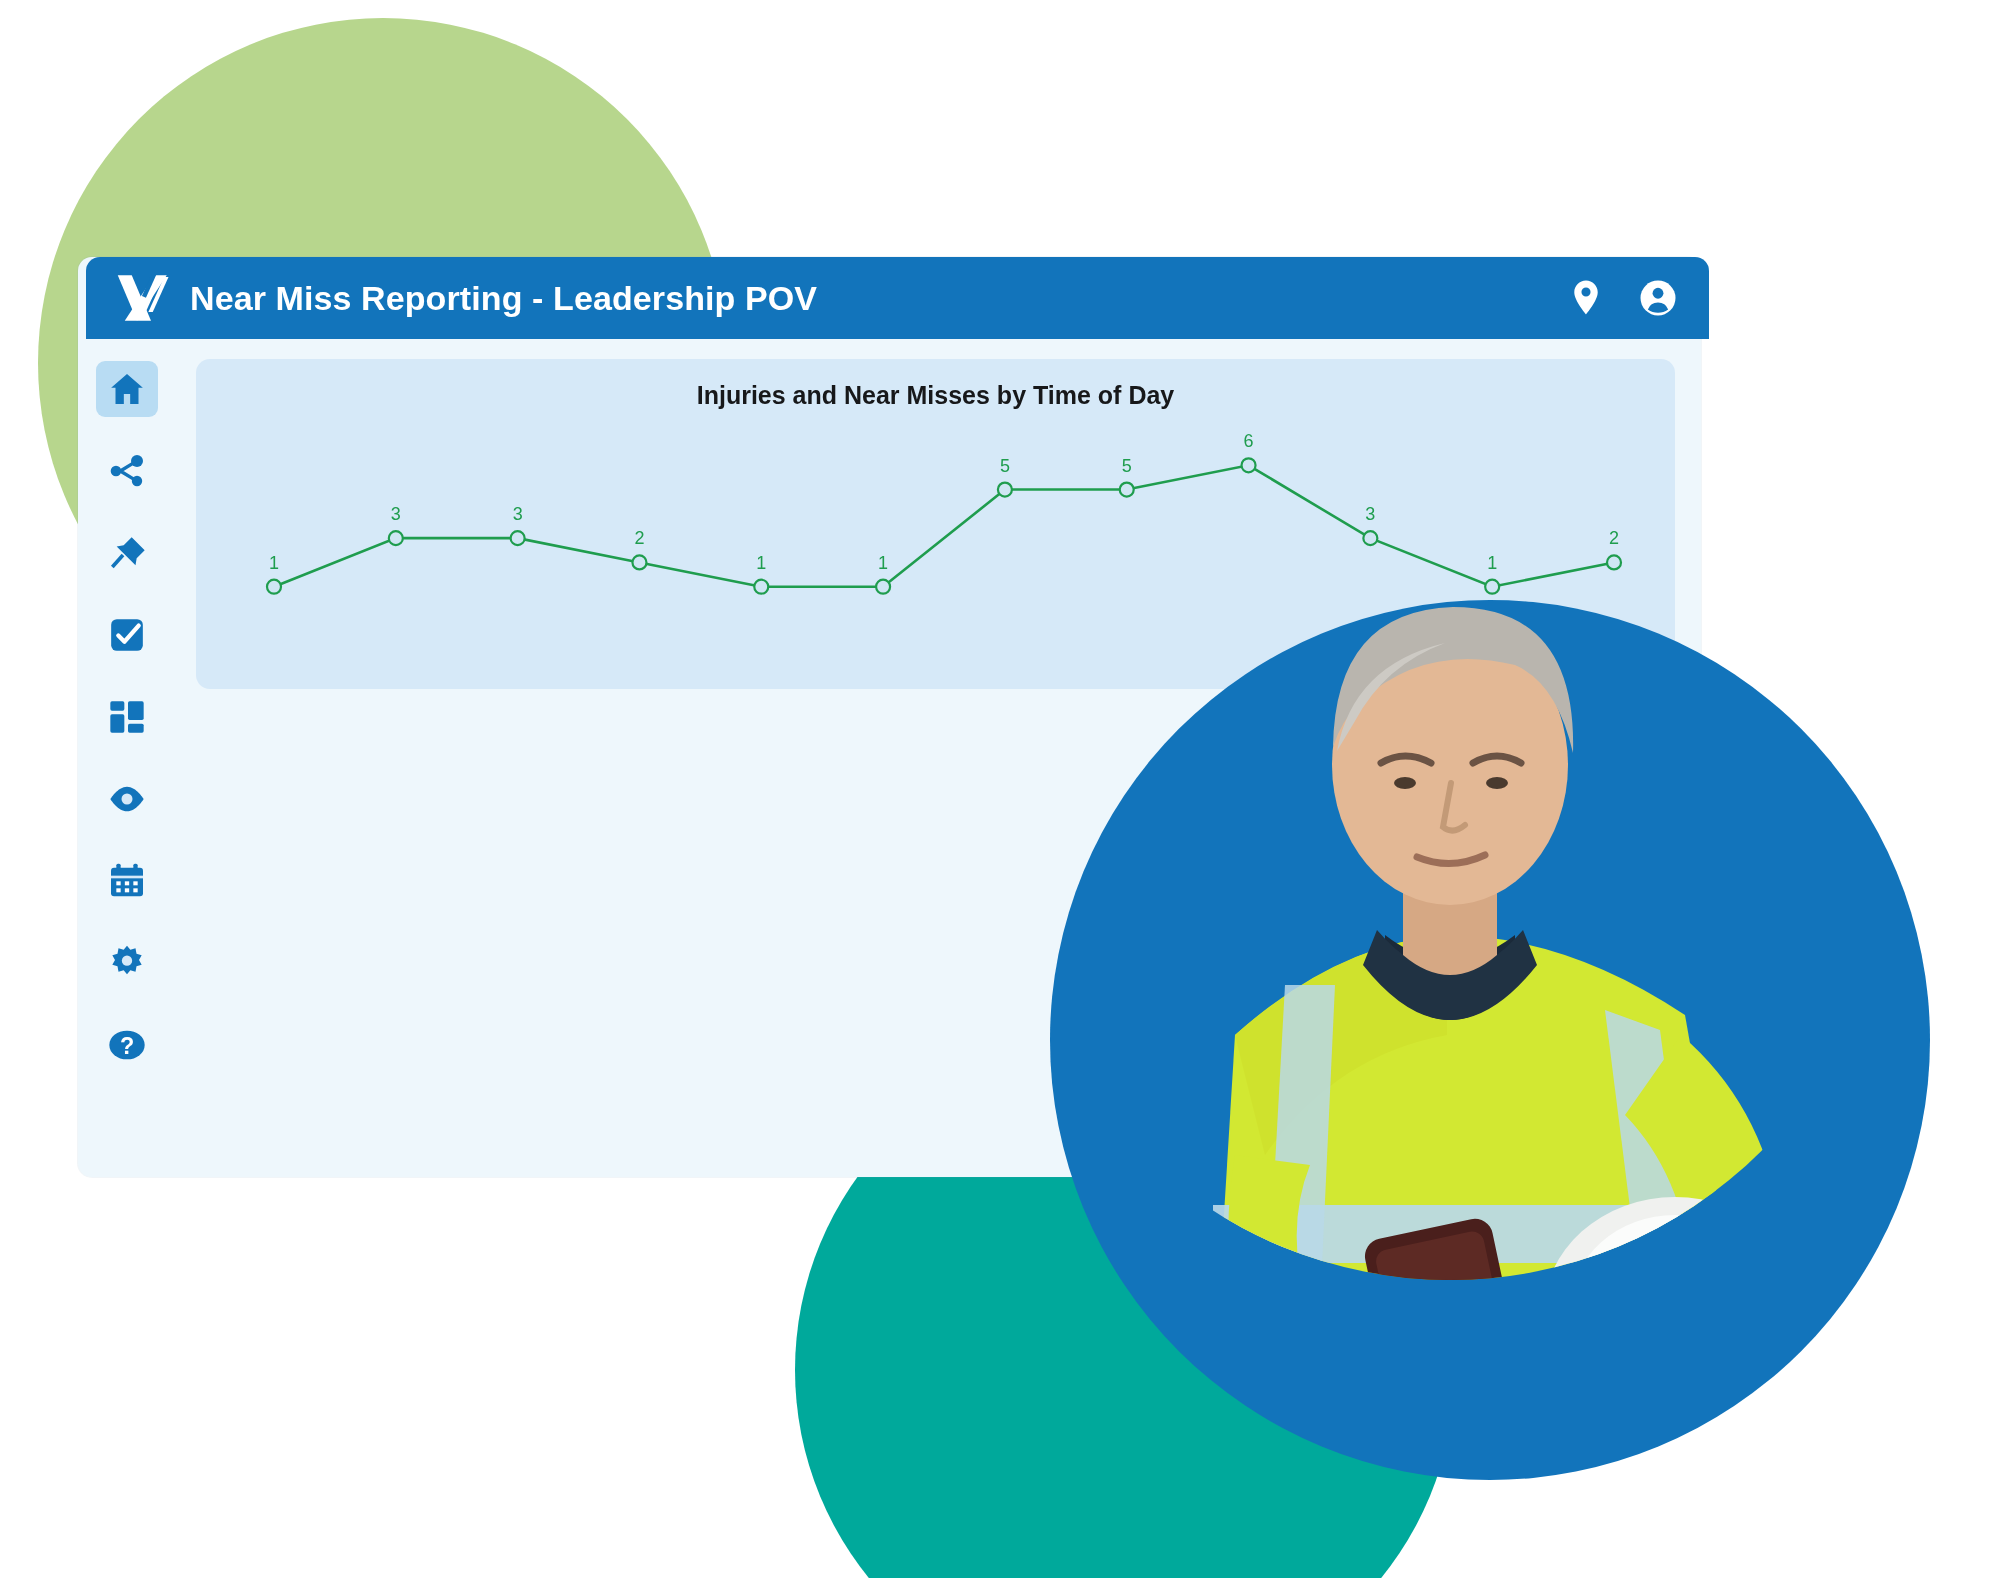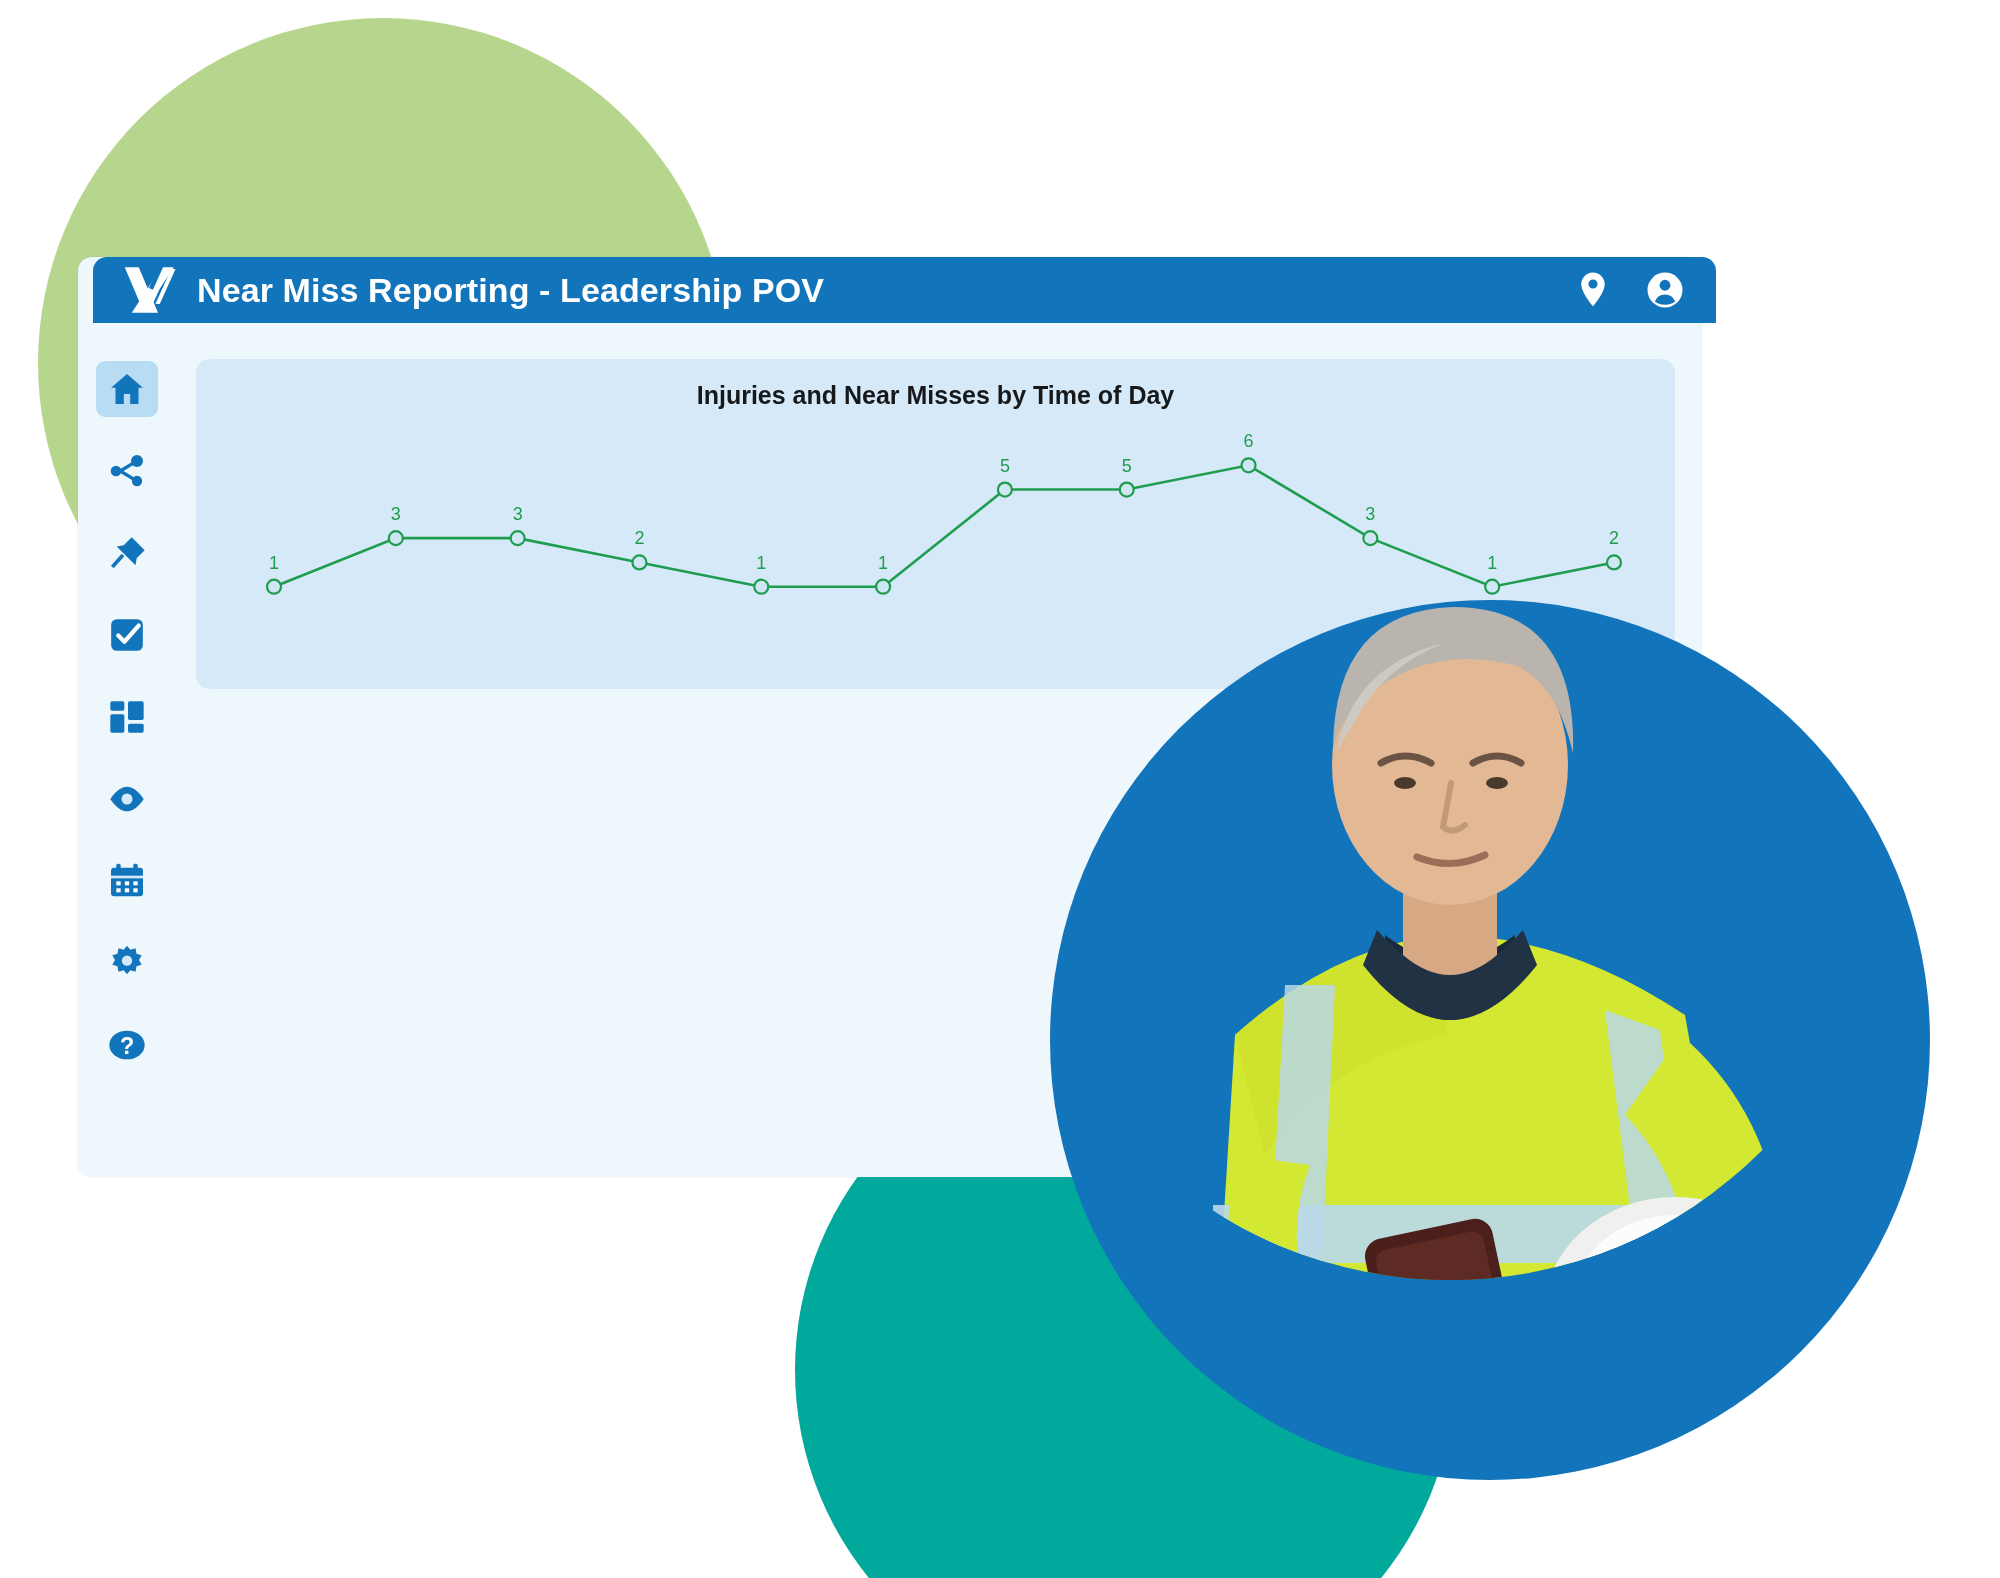--- a/index.html
+++ b/index.html
@@ -9,21 +9,21 @@
   
   .circle{position:absolute;border-radius:50%;}
   #green-circle{left:38px;top:18px;width:690px;height:690px;background:#b7d68d;}
   #teal-circle{left:795px;top:1040px;width:660px;height:660px;background:#00a99b;}
   #blue-circle{left:1050px;top:600px;width:880px;height:880px;background:#1274bb;}
 
   
   #app-window{position:absolute;left:78px;top:257px;width:1623px;height:920px;
       background:#eef7fc;border-radius:14px;
       box-shadow:0 0 0 1px rgba(120,160,190,.10);}
-  #title-bar{position:absolute;left:15px;top:0;width:100%;height:66px;
+  #title-bar{position:absolute;left:8px;top:0;width:100%;height:82px;
       background:#1274bb;border-radius:14px 14px 0 0;
       display:flex;align-items:center;padding:12px 30px;box-sizing:border-box;}
   #logo-mark{width:56px;height:56px;flex:0 0 auto;margin-right:18px;}
   #window-title{color:#fff;font-size:34px;font-weight:bold;letter-spacing:.1px;
       white-space:nowrap;}
   #title-actions{margin-left:auto;display:flex;align-items:center;gap:30px;}
   .titlebar-icon{width:42px;height:42px;display:block;}
 
   
   #sidebar{position:absolute;left:0;top:82px;width:98px;bottom:0;

